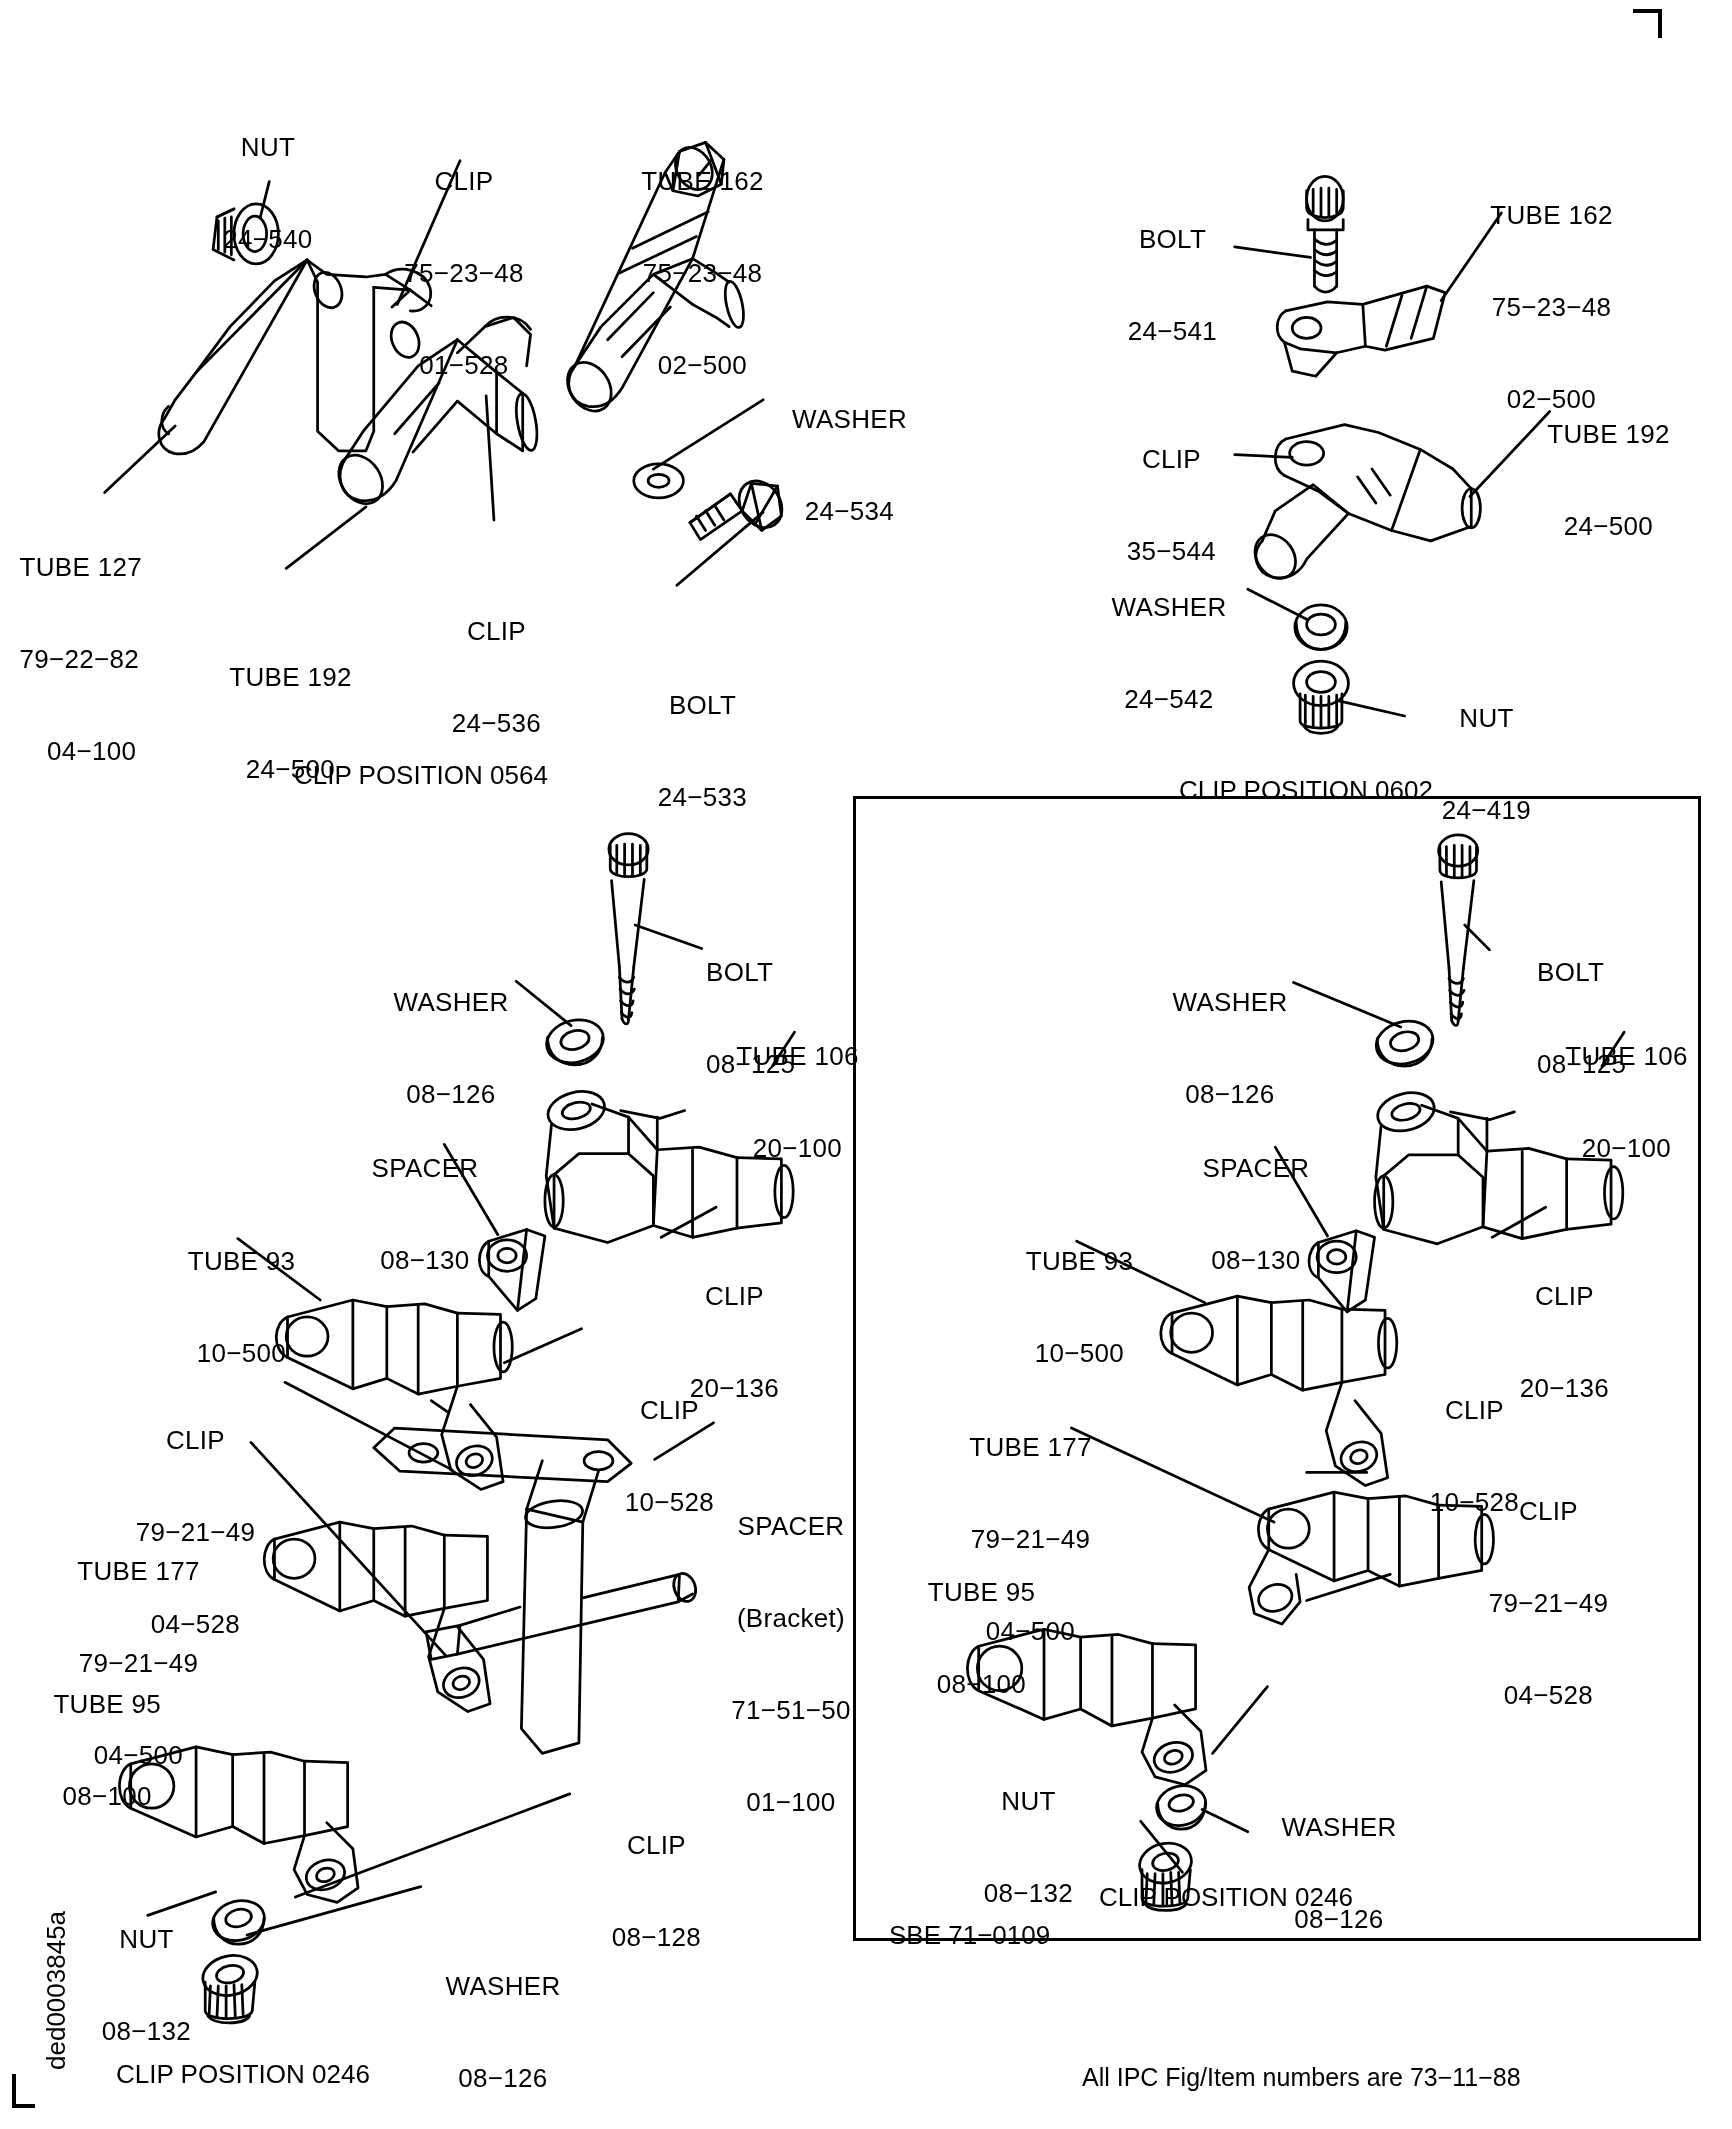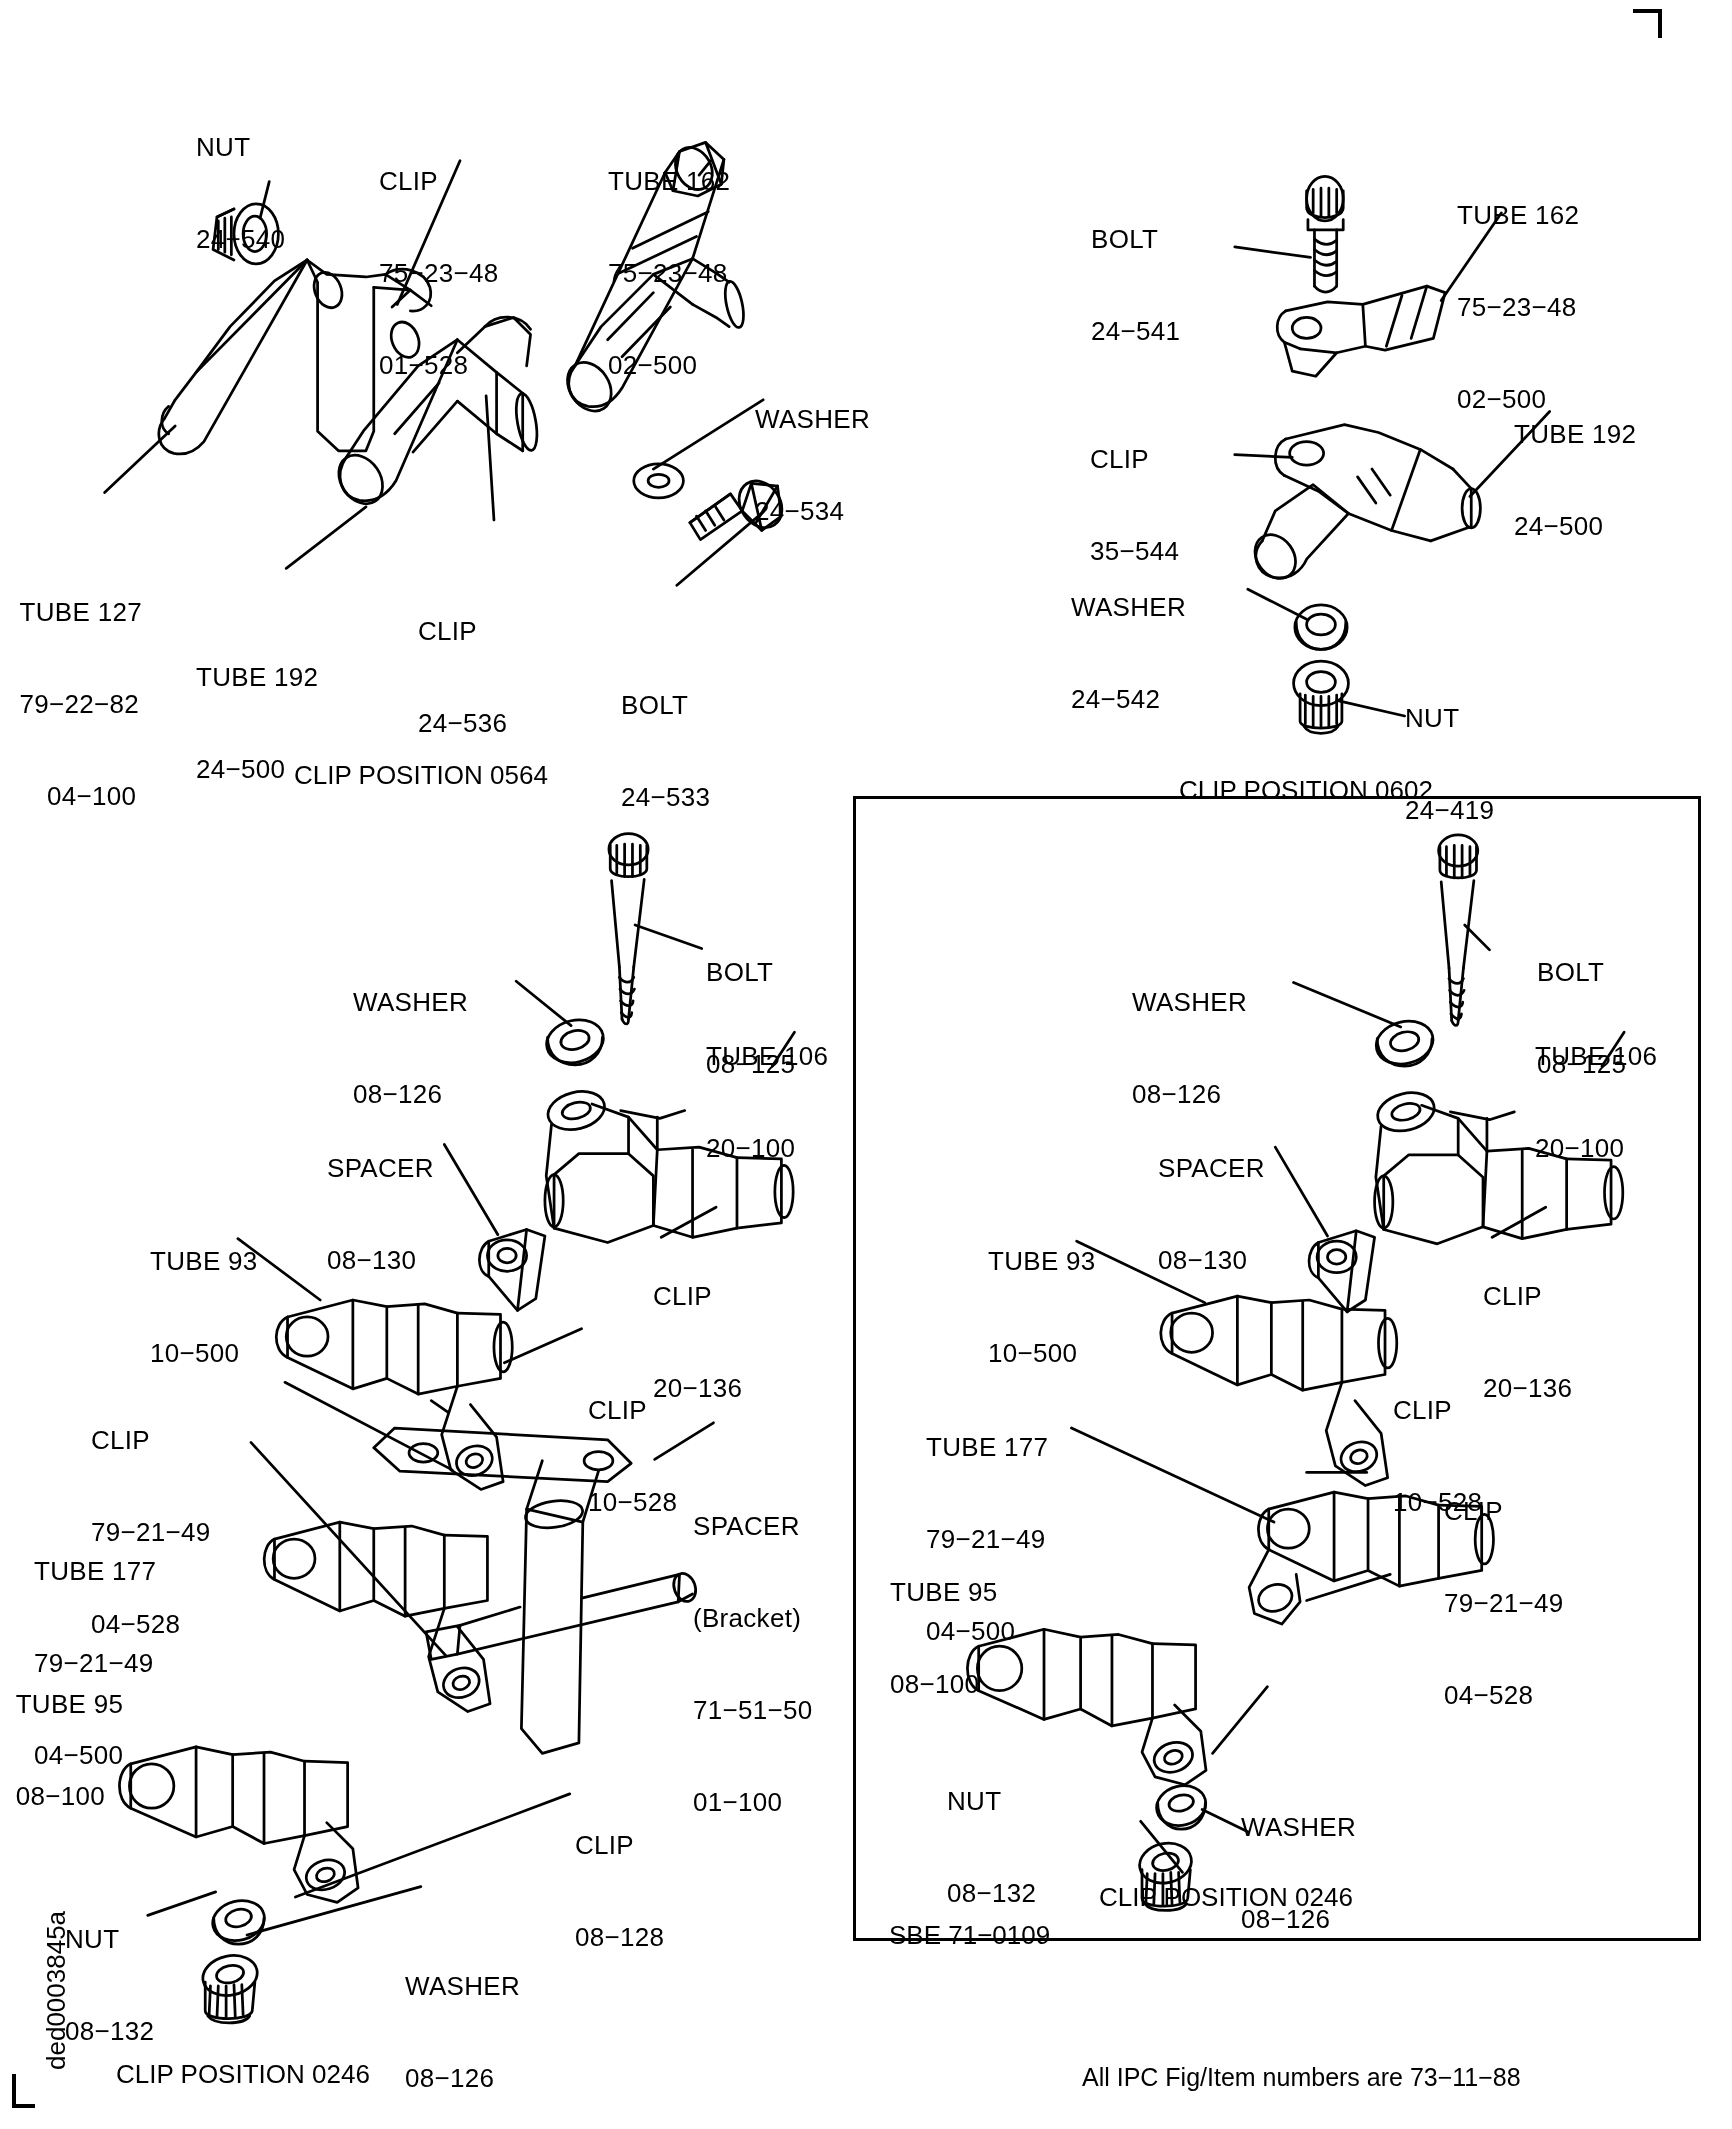--- a/index.html
+++ b/index.html
@@ -15,21 +15,21 @@
     overflow:hidden;
   }
   .lbl{
     position:absolute;
     font-size:26px;
     line-height:1.18;
     letter-spacing:0.3px;
     white-space:pre;
     color:#000;
   }
-  .lbl.c{}
+  .lbl.c{text-align:center;}
   .cap{
     position:absolute;
     font-size:26px;
     line-height:1.2;
     white-space:pre;
     color:#000;
   }
   .note{
     position:absolute;
     font-size:25px;
@@ -468,21 +468,21 @@
     <div>TUBE 162</div>
     <div>75−23−48</div>
     <div>02−500</div>
   </div>
 
   <div class="lbl c" style="left:755px;top:343px;width:189px;">
     <div>WASHER</div>
     <div>24−534</div>
   </div>
 
-  <div class="lbl" style="left:19.6px;top:536px;width:216px;">
+  <div class="lbl" style="left:19.6px;top:491px;width:216px;">
     <div>TUBE 127</div>
     <div>79−22−82</div>
     <div style="padding-left:27.4px;">04−100</div>
   </div>
 
   <div class="lbl c" style="left:196px;top:601px;width:189px;">
     <div>TUBE 192</div>
     <div>24−500</div>
   </div>
 

